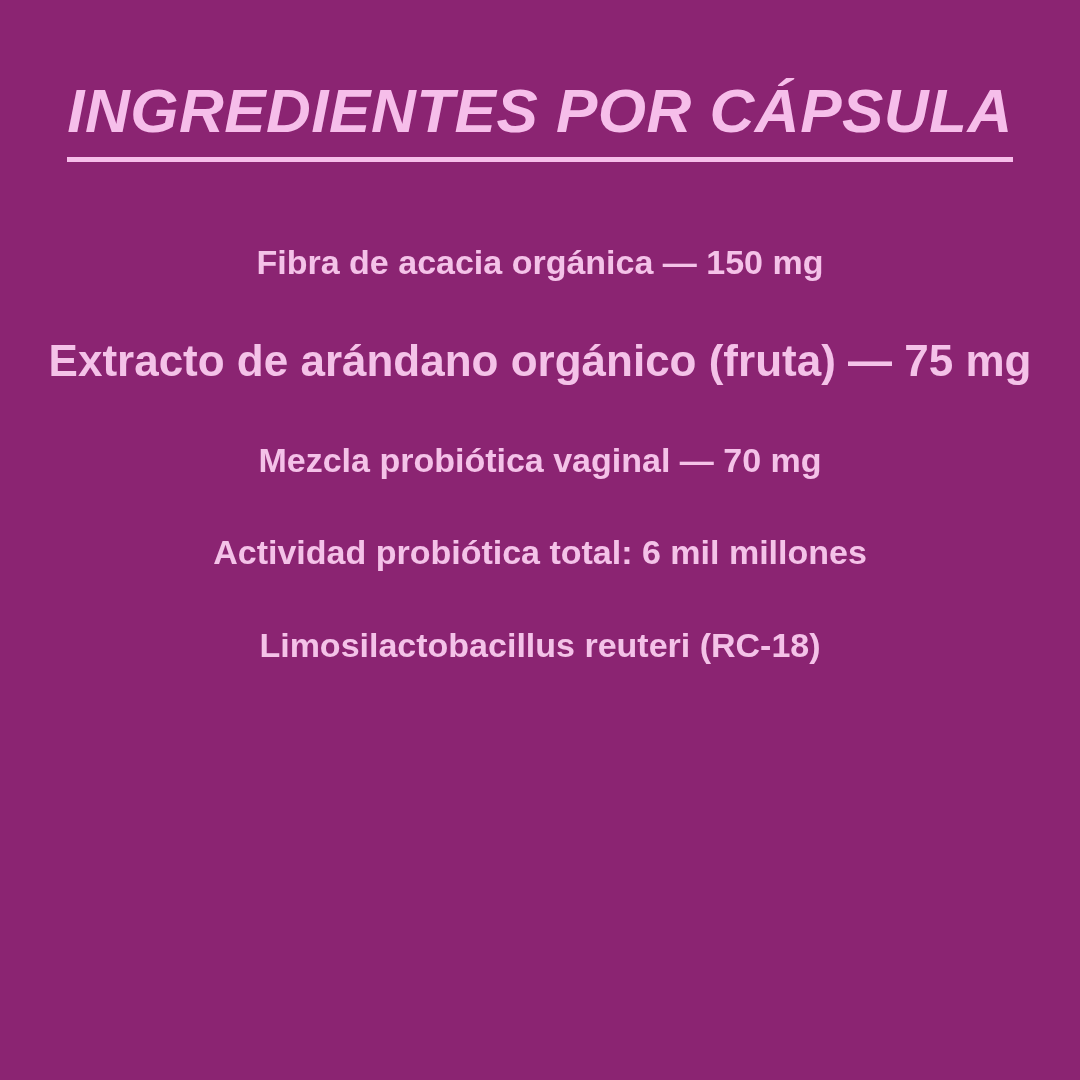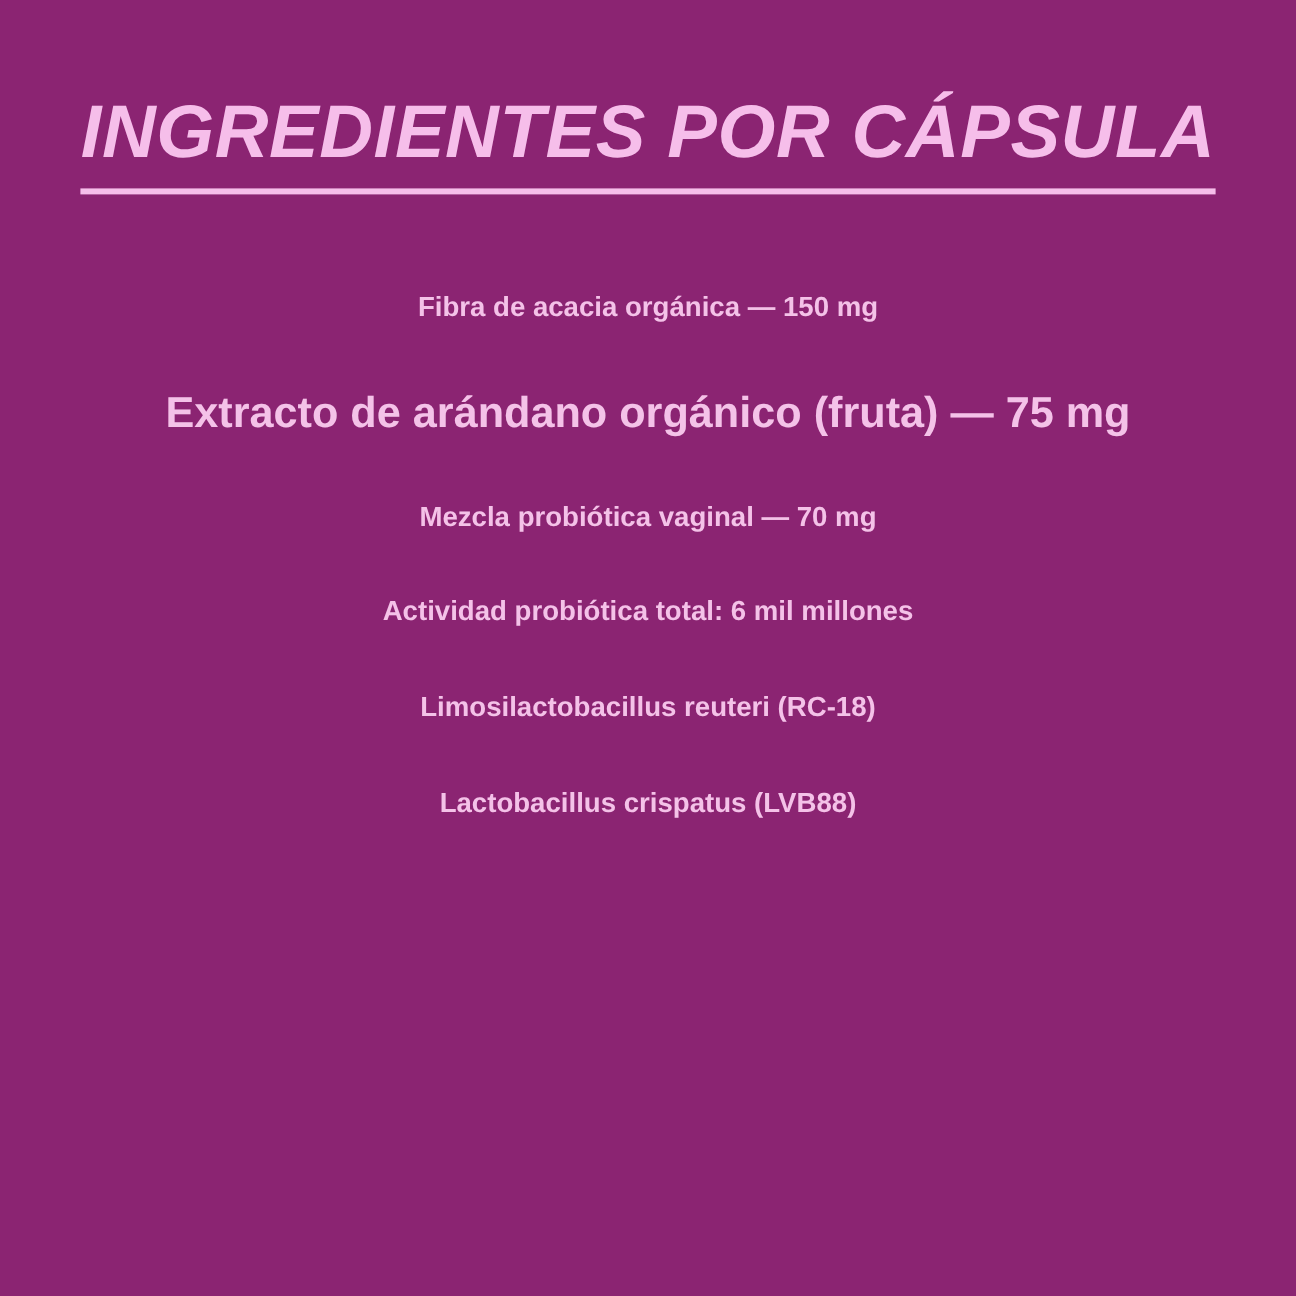--- a/index.html
+++ b/index.html
@@ -38,40 +38,39 @@
   .list {
     margin-top: 54px;
     width: 100%;
     display: flex;
     flex-direction: column;
     align-items: center;
     gap: 0;
   }
   .item {
     color: #F4C2E8;
-    font-size: 23px;
+    font-size: 34px;
     font-weight: bold;
     text-align: center;
     line-height: 1.2;
     padding: 26px 0;
     white-space: nowrap;
   }
   .item.lg {
-    font-size: 36px;
+    font-size: 44px;
   }
 </style>
 </head>
 <body>
 
 <div class="card">
 
   <div class="title">INGREDIENTES POR CÁPSULA</div>
 
   <div class="list">
     <div class="item">Fibra de acacia orgánica — 150 mg</div>
     <div class="item lg">Extracto de arándano orgánico (fruta) — 75 mg</div>
     <div class="item">Mezcla probiótica vaginal — 70 mg</div>
     <div class="item">Actividad probiótica total: 6 mil millones</div>
     <div class="item">Limosilactobacillus reuteri (RC-18)</div>
-    <div class="item">Lactobacillus crispatus (LVB88)</div>
   </div>
 
 </div>
 
 </body></html>

